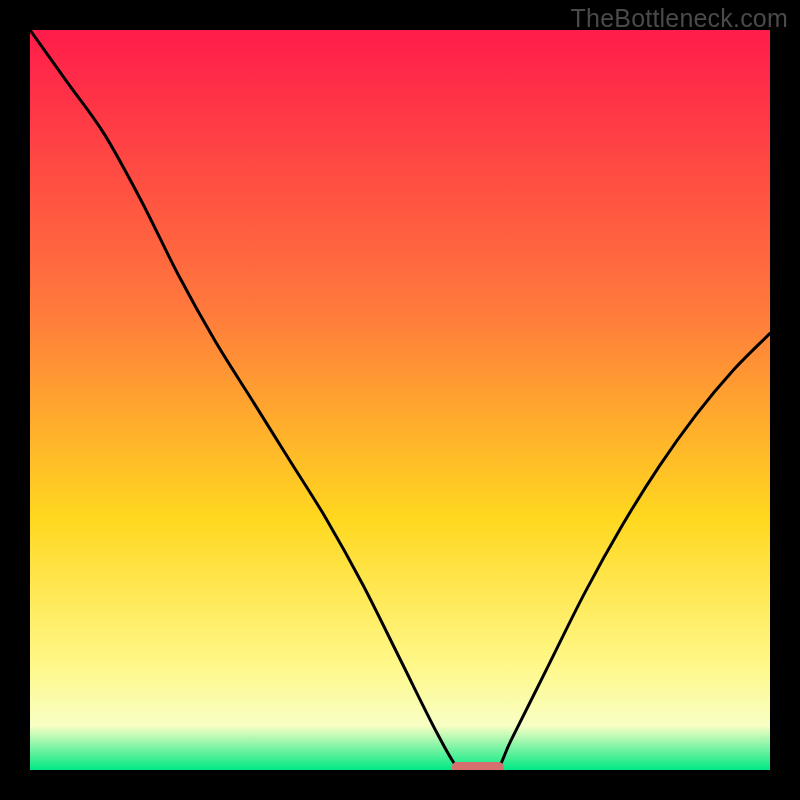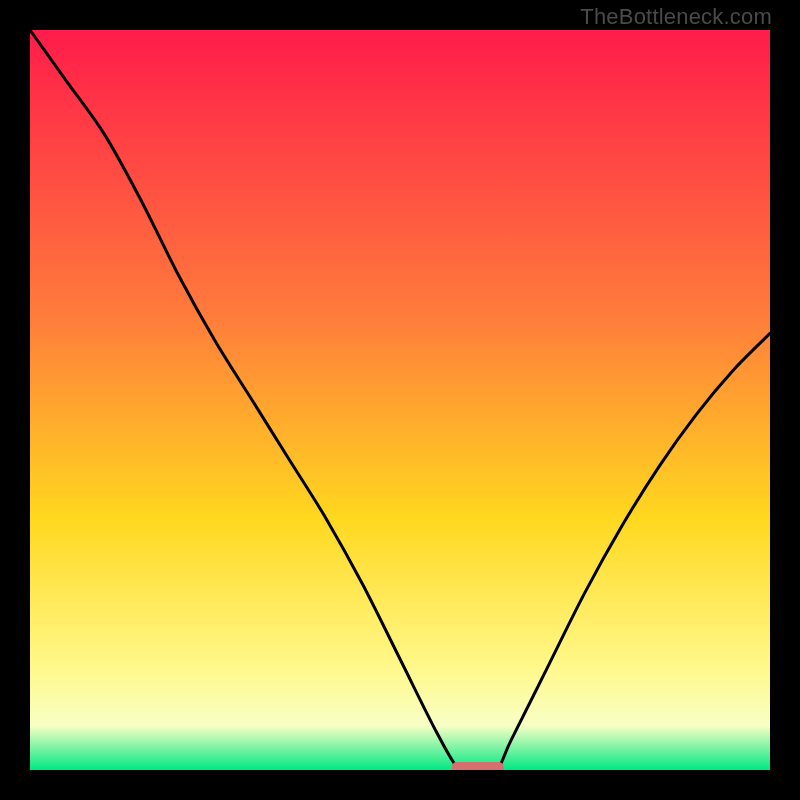--- a/index.html
+++ b/index.html
@@ -13,23 +13,23 @@
   }
   .frame {
     position: relative;
     width: 800px;
     height: 800px;
     background: #000;
   }
   .watermark {
     position: absolute;
     top: 4px;
-    right: 28px;
+    right: 12px;
     color: #4a4a4a;
-    font-size: 22px;
+    font-size: 25px;
     font-weight: 400;
     letter-spacing: 0.2px;
   }
   .plot {
     position: absolute;
     left: 30px;
     top: 30px;
     width: 740px;
     height: 740px;
   }

